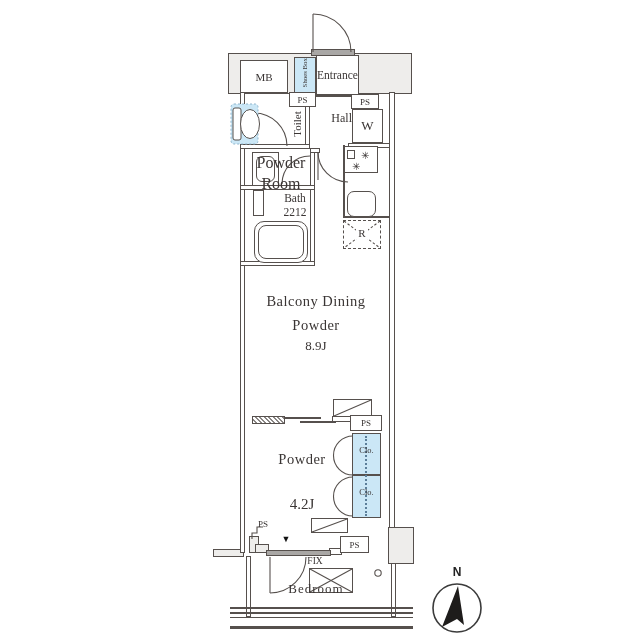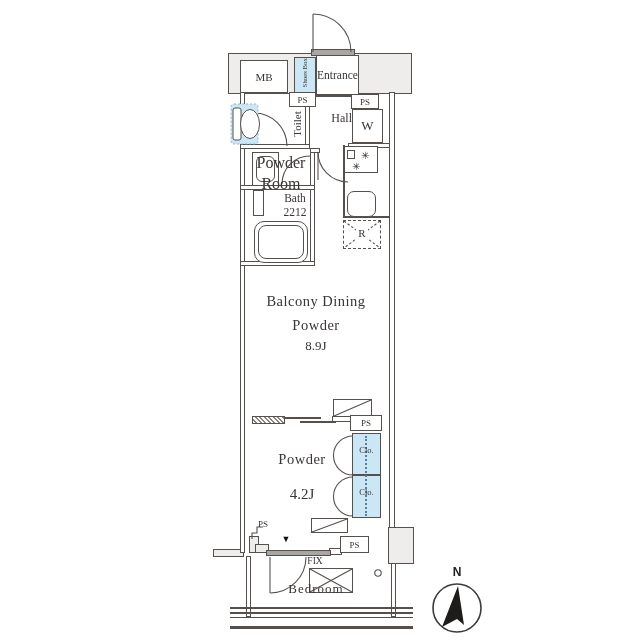--- a/index.html
+++ b/index.html
@@ -152,21 +152,21 @@
     <span>Bath</span><br>
     <span>2212</span>
   </div>
   <div class="lbl" style="left:343px;top:227px;width:38px;font-size:11px;">
     <span style="background:#fff;padding:0 2px;">R</span>
   </div>
   <div class="lbl" style="left:254px;top:294px;width:124px;font-size:14.5px;letter-spacing:.5px;">Balcony Dining</div>
   <div class="lbl" style="left:254px;top:318px;width:124px;font-size:14.5px;letter-spacing:.5px;">Powder</div>
   <div class="lbl" style="left:254px;top:339px;width:124px;font-size:13px;">8.9J</div>
   <div class="lbl" style="left:250px;top:452px;width:104px;font-size:14.5px;letter-spacing:.5px;">Powder</div>
-  <div class="lbl" style="left:250px;top:486px;width:104px;font-size:15px;">4.2J</div>
+  <div class="lbl" style="left:250px;top:496px;width:104px;font-size:15px;">4.2J</div>
   <div class="lbl" style="left:352px;top:446px;width:29px;font-size:8.5px;">Clo.</div>
   <div class="lbl" style="left:352px;top:488px;width:29px;font-size:8.5px;">Clo.</div>
   <div class="lbl" style="left:258px;top:520px;width:24px;font-size:9px;text-align:left;">PS</div>
   <div class="lbl" style="left:279px;top:535px;width:14px;font-size:9px;color:#111;">▼</div>
   <div class="lbl" style="left:297px;top:556px;width:36px;font-size:9.5px;">FIX</div>
   <div class="lbl" style="left:270px;top:582px;width:92px;font-size:13px;letter-spacing:1px;">Bedroom</div>
   <div class="lbl" style="left:447px;top:566px;width:20px;font-size:12px;font-family:'Liberation Sans',sans-serif;font-weight:bold;color:#222;">N</div>
 
 </div>
 

